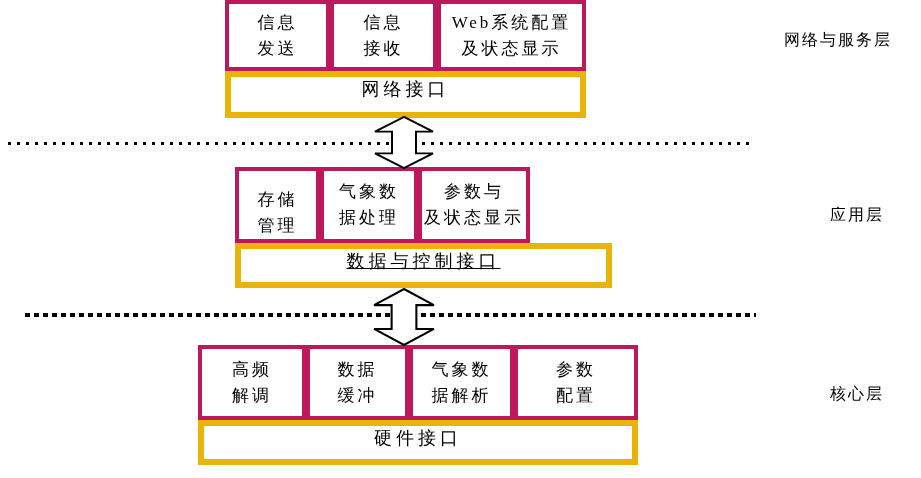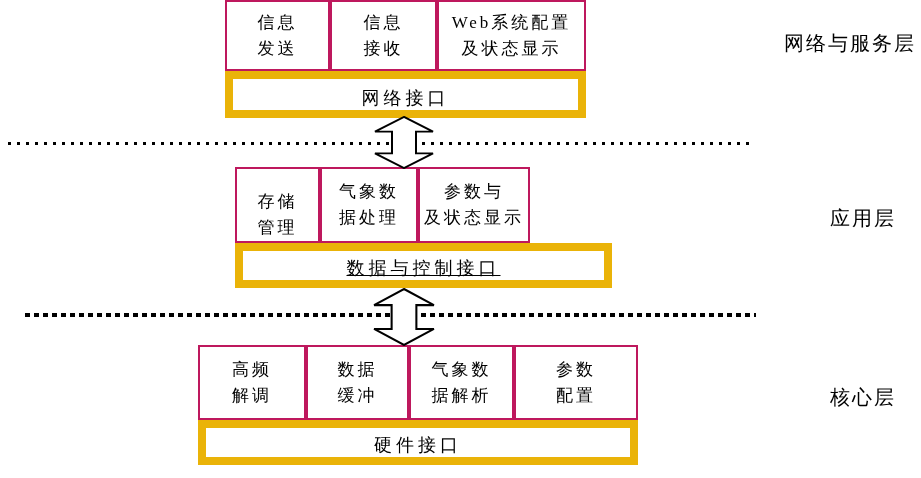--- a/index.html
+++ b/index.html
@@ -11,49 +11,49 @@
   .canvas {
     position: relative;
     width: 921px;
     height: 478px;
     background: #ffffff;
     overflow: hidden;
   }
   .layer { position: absolute; }
   .row { display: flex; }
   .module {
-    border: 2px solid #be185d;
+    border: 4px solid #be185d;
     background: #fff;
     display: flex;
     align-items: center;
     justify-content: center;
     text-align: center;
   }
   .module .lbl {
     white-space: pre-line;
     font-size: 17px;
     line-height: 26px;
     letter-spacing: 3px;
   }
   .iface {
     width: 100%;
-    border: 8px solid #eab308;
+    border: 6px solid #eab308;
     background: #fff;
     display: flex;
-    align-items: flex-end;
+    align-items: flex-start;
     justify-content: center;
     text-align: center;
   }
   .iface .lbl {
     font-size: 18px;
     letter-spacing: 4px;
   }
   .side-label {
     position: absolute;
-    font-size: 20px;
+    font-size: 16px;
     letter-spacing: 2px;
     white-space: nowrap;
   }
   .dotline {
     position: absolute;
     height: 5px;
     background-image: radial-gradient(circle 2px at 2.5px 2.5px, #000 96%, rgba(0,0,0,0));
     background-size: 9px 5px;
     background-repeat: repeat-x;
     z-index: 1;

